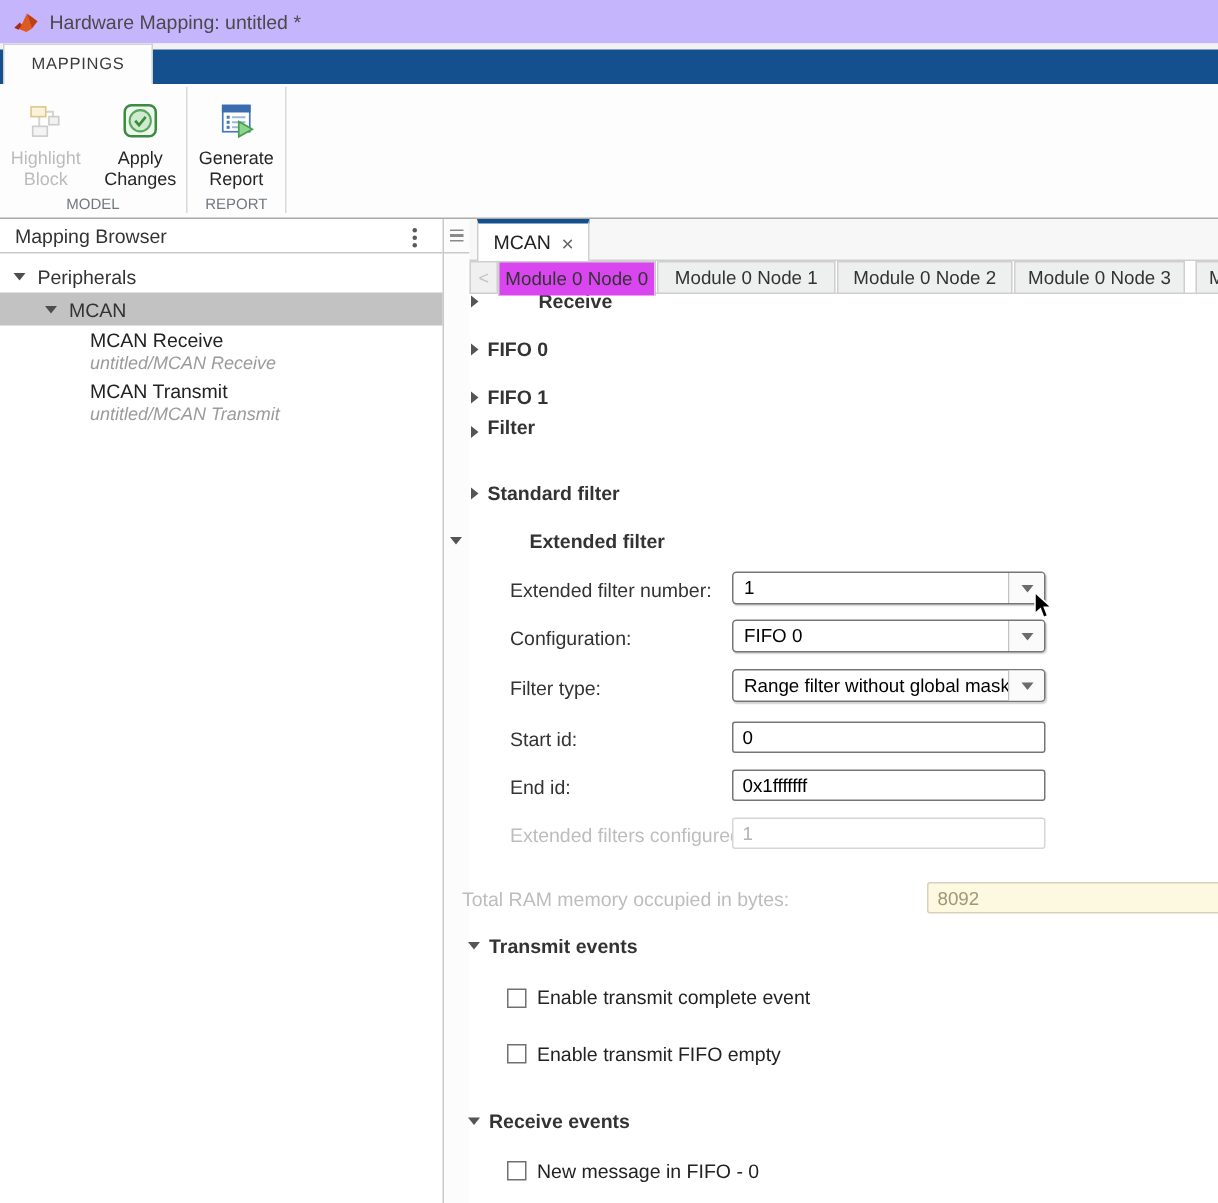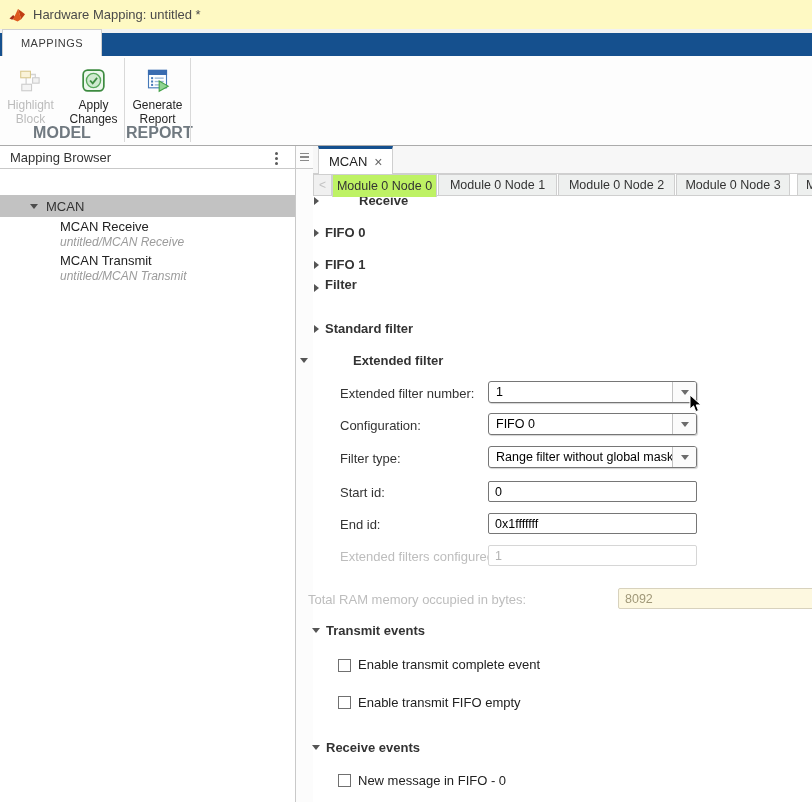--- a/index.html
+++ b/index.html
@@ -1,37 +1,37 @@
 <!DOCTYPE html>
 <html><head>
 <meta charset="utf-8">
 <style>
   * { margin:0; padding:0; box-sizing:border-box; }
   body { font-family:"Liberation Sans", sans-serif; background:#fff; }
   #app { position:relative; width:812px; height:802px; background:#fff; overflow:hidden; font-size:13px; color:#333; }
 
   
-  .titlebar { position:absolute; left:0; top:0; width:812px; height:29px; background:#fef9c3; display:flex; align-items:center; }
+  .titlebar { position:absolute; left:0; top:0; width:812px; height:29px; background:#c4b5fd; display:flex; align-items:center; }
   .titlebar .logo { margin:0 6px 0 9px; width:18px; height:18px; }
   .titlebar .title { font-size:13px; color:#4a4a4a; }
 
   
   .ribbonrow { position:absolute; left:0; top:29px; width:812px; height:27px; background:#f2f2f2; }
   .ribbonrow .blueband { position:absolute; left:0; right:0; top:4px; bottom:0; background:#15508e; }
   .ribbon-tab { position:absolute; left:2px; top:0; width:100px; height:27px; background:#fdfdfd; border:1px solid #d0d0d0; border-bottom:none; display:flex; align-items:center; justify-content:center; font-size:11px; letter-spacing:.5px; color:#3b3b3b; z-index:2; }
 
   
   .toolbar { position:absolute; left:0; top:56px; width:812px; height:90px; background:#fdfdfd; border-bottom:1px solid #ababab; }
   .tb-group { position:absolute; top:0; height:89px; }
   .tb-buttons { display:flex; justify-content:center; gap:2px; height:72px; }
   .tb-btn { width:62px; display:flex; flex-direction:column; align-items:center; padding-top:8px; cursor:default;justify-content:center; }
   .tb-btn .ic { width:28px; height:28px; display:flex; align-items:center; justify-content:center; }
   .tb-btn .lbl { font-size:12px; line-height:14px; color:#262626; text-align:center; margin-top:3px; }
   .tb-btn.disabled .lbl { color:#bcbcbc; }
-  .tb-grouplabel { position:absolute; bottom:3px; left:0; right:0; text-align:center; font-size:16px; color:#707980;font-weight:bold; }
+  .tb-grouplabel { position:absolute; bottom:3px; left:0; right:0; text-align:center; font-size:10px; color:#707980; }
   .tb-sep { position:absolute; top:2px; bottom:3px; width:1px; background:#d9d9d9; }
 
   
   .left-panel { position:absolute; left:0; top:146px; width:296px; bottom:0; background:#fff; border-right:1px solid #c9c9c9; }
   .lp-header { position:relative; height:23px; border-bottom:1px solid #c9c9c9; display:flex; align-items:center; }
   .lp-header .t { margin-left:10px; font-size:13px; color:#333;text-align:center; }
   .kebab { position:absolute; right:12px; top:4px; width:14px; height:16px; display:flex; flex-direction:column; align-items:center; justify-content:center; gap:2px; cursor:pointer; }
   .kebab i { width:3px; height:3px; background:#5a5a5a; border-radius:50%; }
   .tree-row { position:absolute; left:0; width:100%; height:22px; display:flex; align-items:center; cursor:default; }
   .caret-down { width:0; height:0; border-left:4px solid transparent; border-right:4px solid transparent; border-top:5px solid #4d4d4d; display:inline-block; }
@@ -47,21 +47,21 @@
 
   
   .doc-tabbar { position:absolute; left:313px; top:146px; width:499px; height:28px; background:#f7f7f7; border-bottom:1px solid #cfcfcf; }
   .doc-tab { position:absolute; left:5px; top:0; height:28px; padding:0 10px; background:#fff; border-left:1px solid #cfcfcf; border-right:1px solid #cfcfcf; border-top:3px solid #15508e; display:flex; align-items:center; gap:7px; font-size:13px; color:#222; z-index:2; cursor:default; }
   .doc-tab .close { color:#666; font-size:14px; line-height:1; cursor:pointer; }
 
   .subtab-row { position:absolute; left:313px; top:174px; width:499px; height:22px; background:#fff; }
   .subtab-row::after { content:""; position:absolute; left:0; right:0; bottom:0; height:1px; background:#cfcfcf; }
   .scroll-left { position:absolute; left:0; top:0; width:19px; height:22px; background:#f0f0f0; border:1px solid #cfcfcf; color:#c2c2c2; font-size:12px; display:flex; align-items:center; justify-content:center; cursor:default; z-index:1; }
   .subtab { position:absolute; top:0; height:22px; background:#eef0ef; border:1px solid #cfcfcf; display:flex; align-items:center; justify-content:center; font-size:12.5px; color:#333; cursor:pointer; z-index:1; }
-  .subtab.active { background:#bef264; border-bottom:none; height:23px; z-index:3; }
+  .subtab.active { background:#d946ef; border-bottom:none; height:23px; z-index:3; }
 
   
   .section-hdr { position:absolute; display:flex; align-items:center; gap:6px; font-weight:700; font-size:13px; color:#333; cursor:pointer; }
   .section-hdr .caret-right { border-left-color:#555; }
   .section-hdr .caret-down { border-top-color:#555; }
 
   .fld-label { position:absolute; font-size:13px; color:#333; }
   .fld-label.disabled { color:#bdbdbd; }
 
   .combo { position:absolute; left:488px; width:209px; height:22px; background:#fff; border:1px solid #767676; border-radius:3px; display:flex; box-shadow:1px 1px 1px rgba(0,0,0,.18); cursor:pointer; }
@@ -161,20 +161,24 @@
 
   <div class="left-panel">
     <div class="lp-header">
       <span class="t">Mapping Browser</span>
       <span class="kebab">
           <i></i>
           <i></i>
           <i></i>
         </span>
     </div>
+    <div class="tree-row" style="top:27px;">
+      <span class="caret-down" style="margin-left:9px;"></span>
+      <span style="margin-left:8px;">Peripherals</span>
+    </div>
     <div class="tree-row" style="top:49px;background:#c2c2c2;">
       <span class="caret-down" style="margin-left:30px;"></span>
       <span style="margin-left:8px;">MCAN</span>
     </div>
     <div class="tree-leaf" style="top:73px;">
       <div class="nm">MCAN Receive</div>
       <div class="pth">untitled/MCAN Receive</div>
     </div>
     <div class="tree-leaf" style="top:107px;">
       <div class="nm">MCAN Transmit</div>

